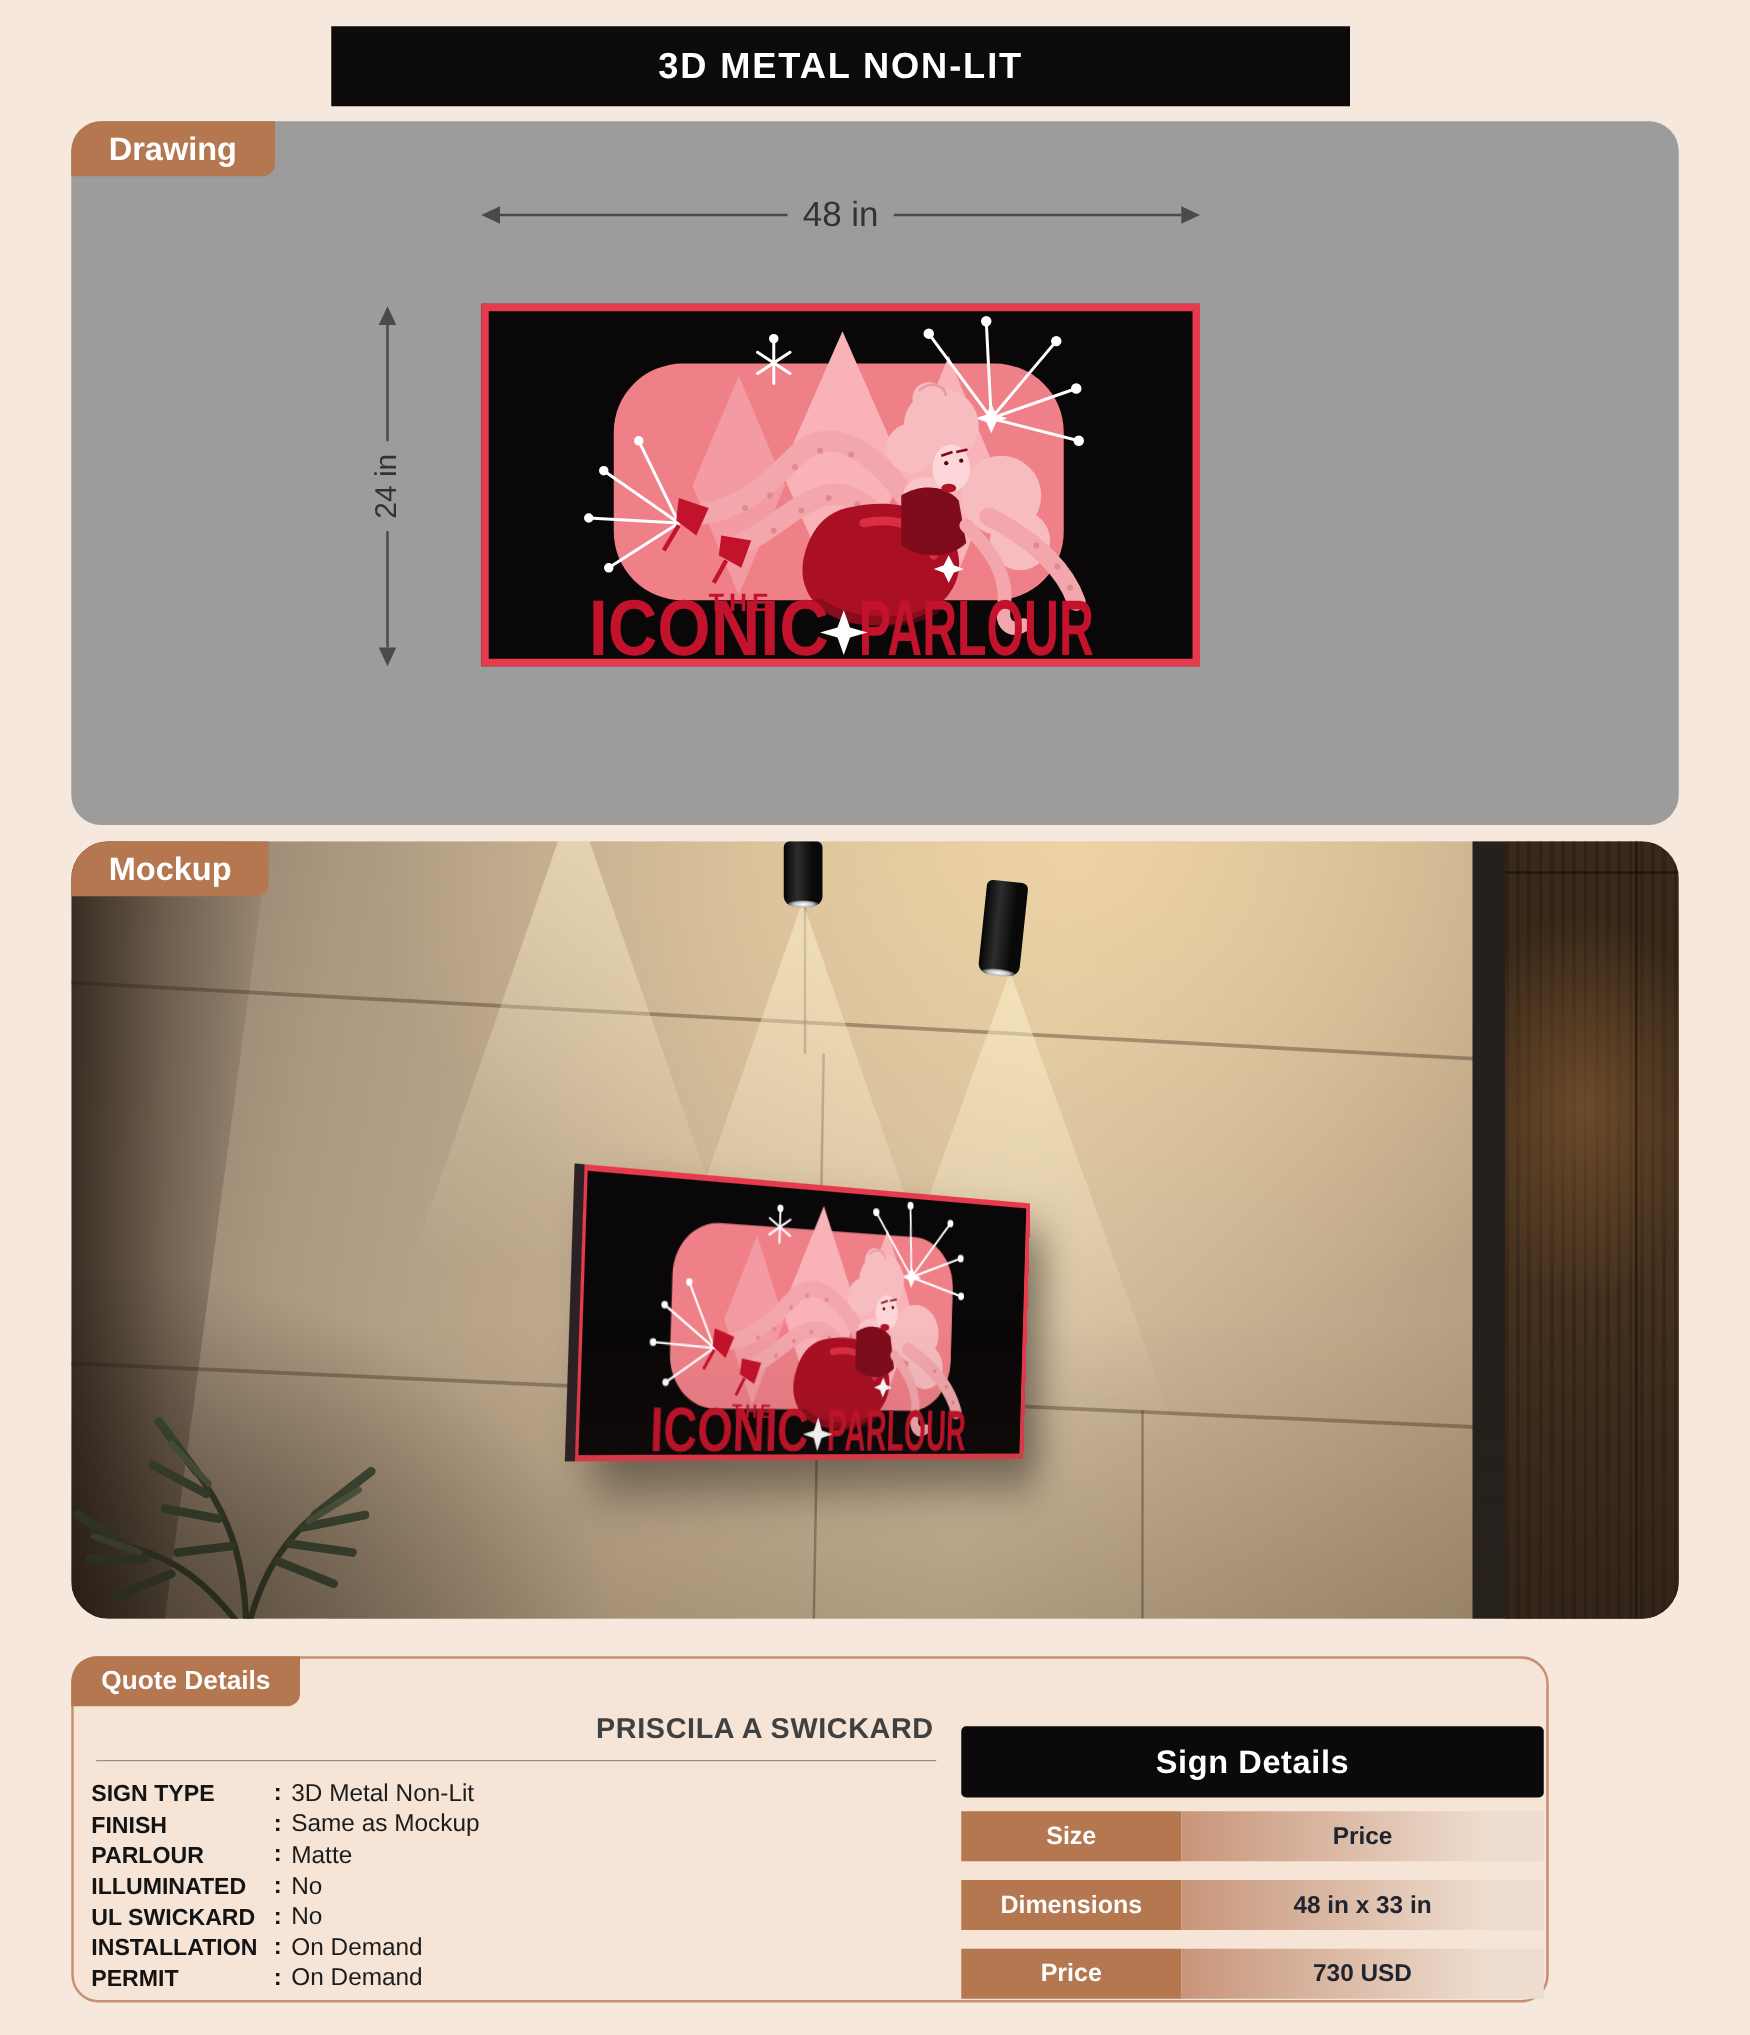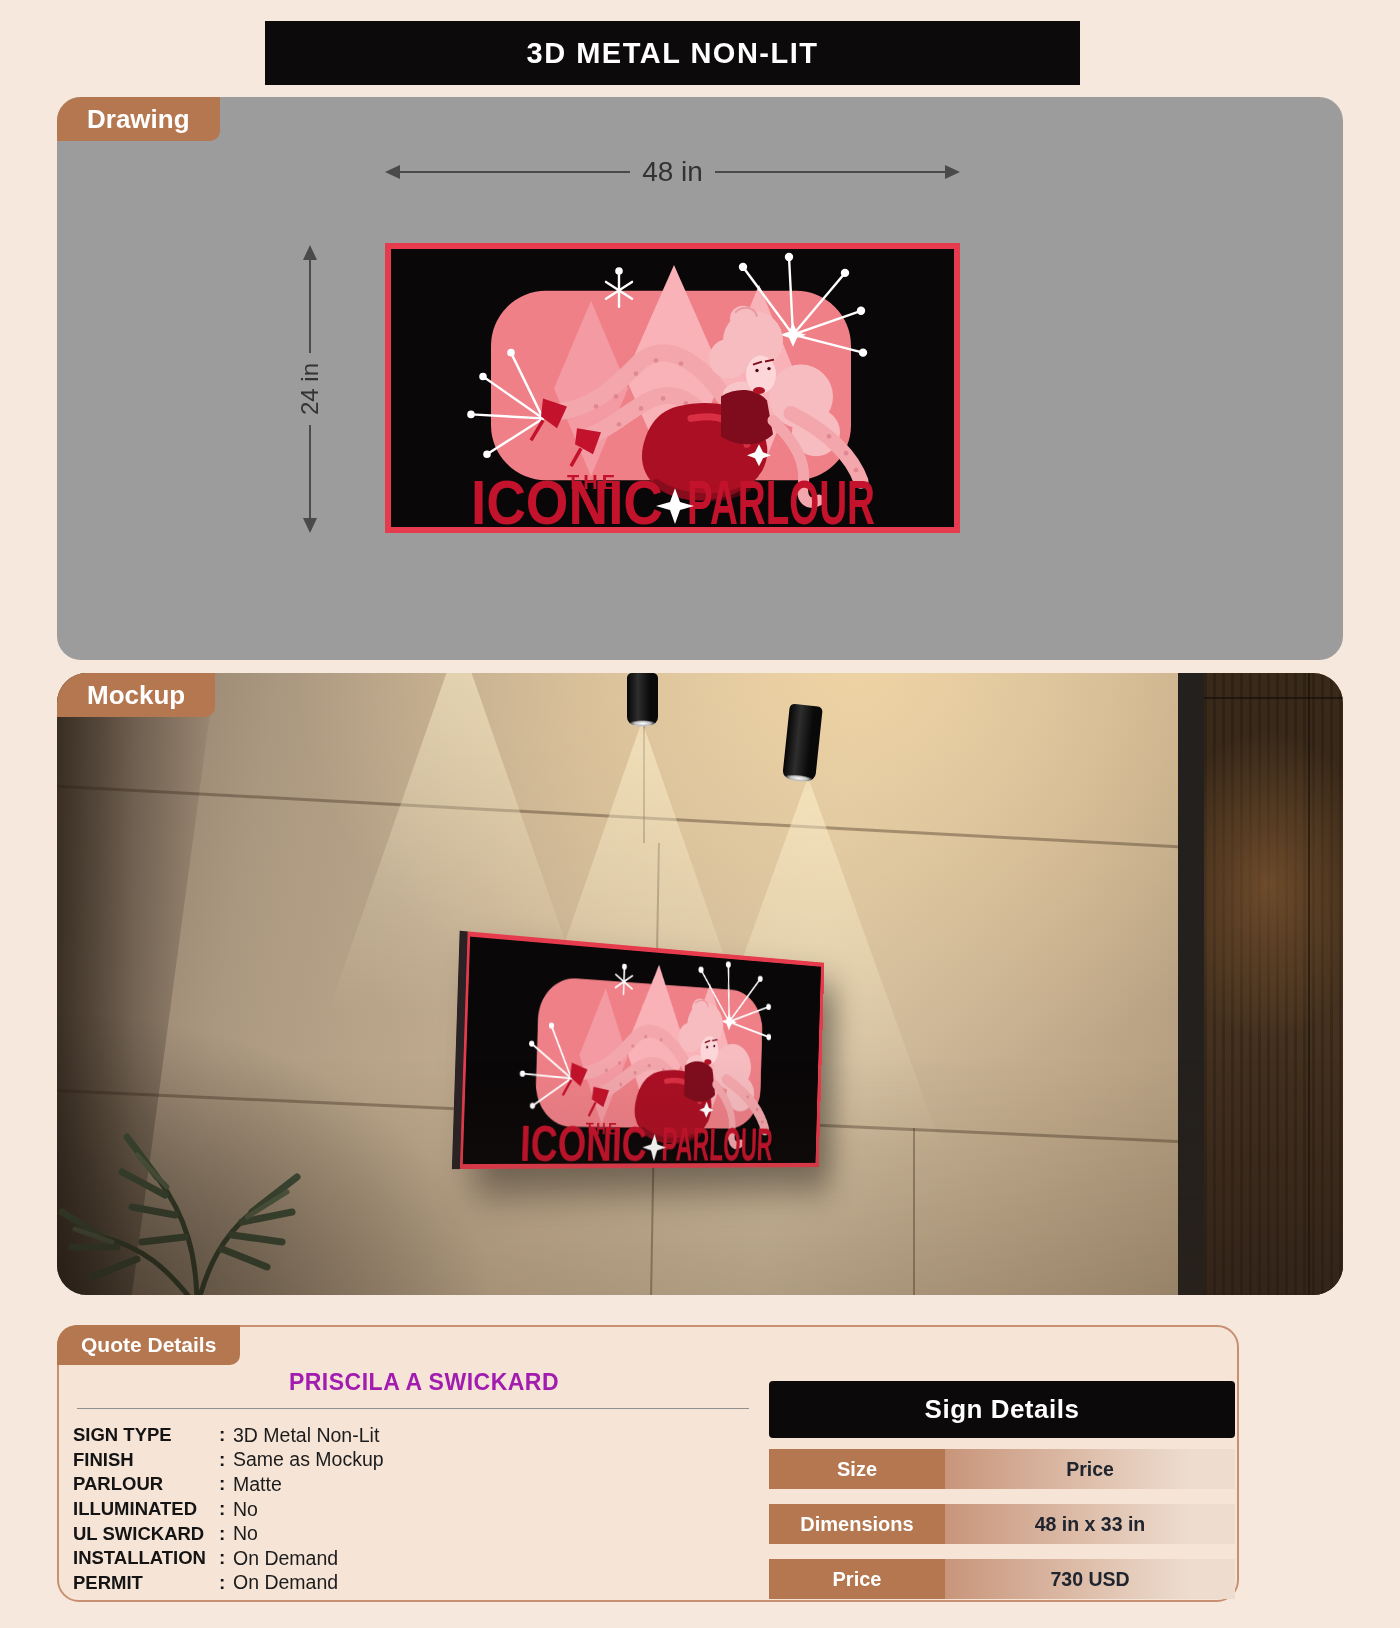--- a/index.html
+++ b/index.html
@@ -119,22 +119,22 @@
     content:"";position:absolute;left:-12px;top:-5px;bottom:-5px;width:9px;
     background:#2b2225;
   }
   
   .quote-panel{
     position:absolute;left:57px;top:1309px;width:1182px;height:277px;
     background:#f6e4d7;border:2px solid #c89070;border-radius:22px;box-sizing:border-box;margin-top:16px;
   }
   .quote-panel .tab{left:-2px;top:-2px;}
   .customer-name{
-    position:absolute;left:31px;top:42px;width:668px;text-align:center;
-    font-size:23px;font-weight:bold;color:#a21caf;letter-spacing:.5px;
+    position:absolute;left:20px;top:42px;width:668px;text-align:right;
+    font-size:23px;font-weight:bold;color:#404040;letter-spacing:.5px;
   }
   .name-rule{position:absolute;left:18px;top:81px;width:672px;height:1px;background:#8f8f8f;}
   .specs{position:absolute;left:14px;top:96px;width:660px;}
   .spec-row{display:grid;grid-template-columns:146px 14px auto;height:24.6px;align-items:center;}
   .spec-label{font-size:18.5px;font-weight:bold;color:#141414;}
   .spec-colon{font-size:19px;font-weight:bold;color:#141414;}
   .spec-value{font-size:19.5px;color:#1c1c1c;}
   .sign-details{position:absolute;left:710px;top:54px;width:466px;}
   .sd-header{
     height:57px;background:#0b0909;border-radius:4px;margin-bottom:11px;

